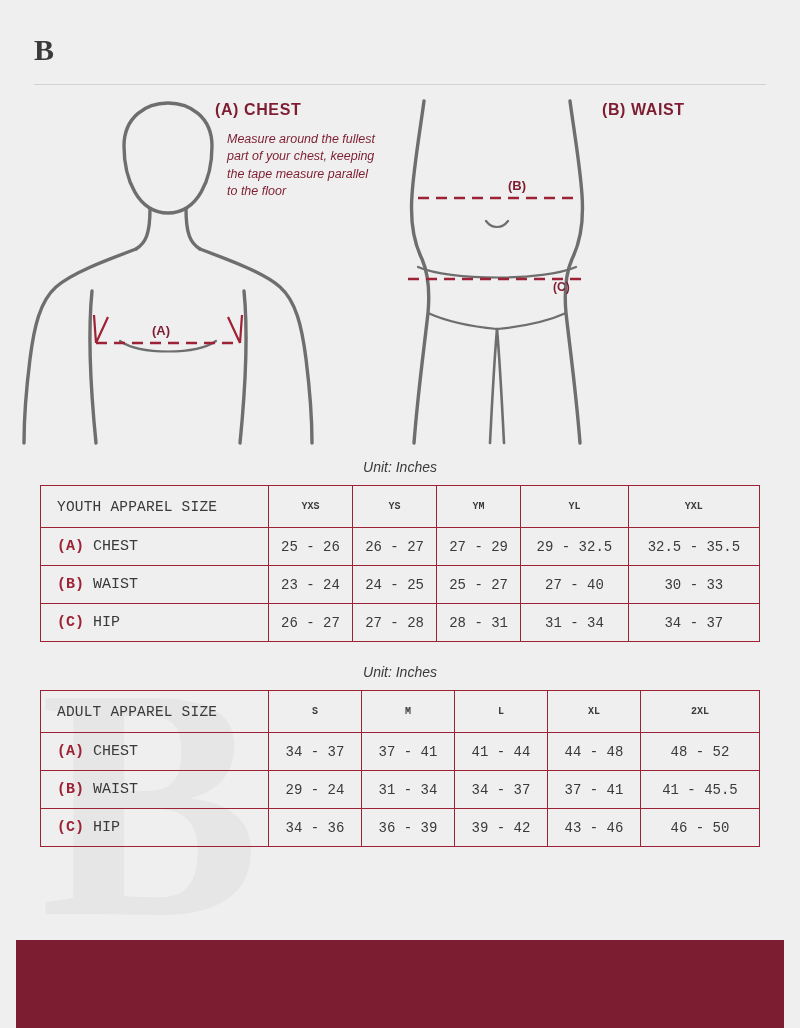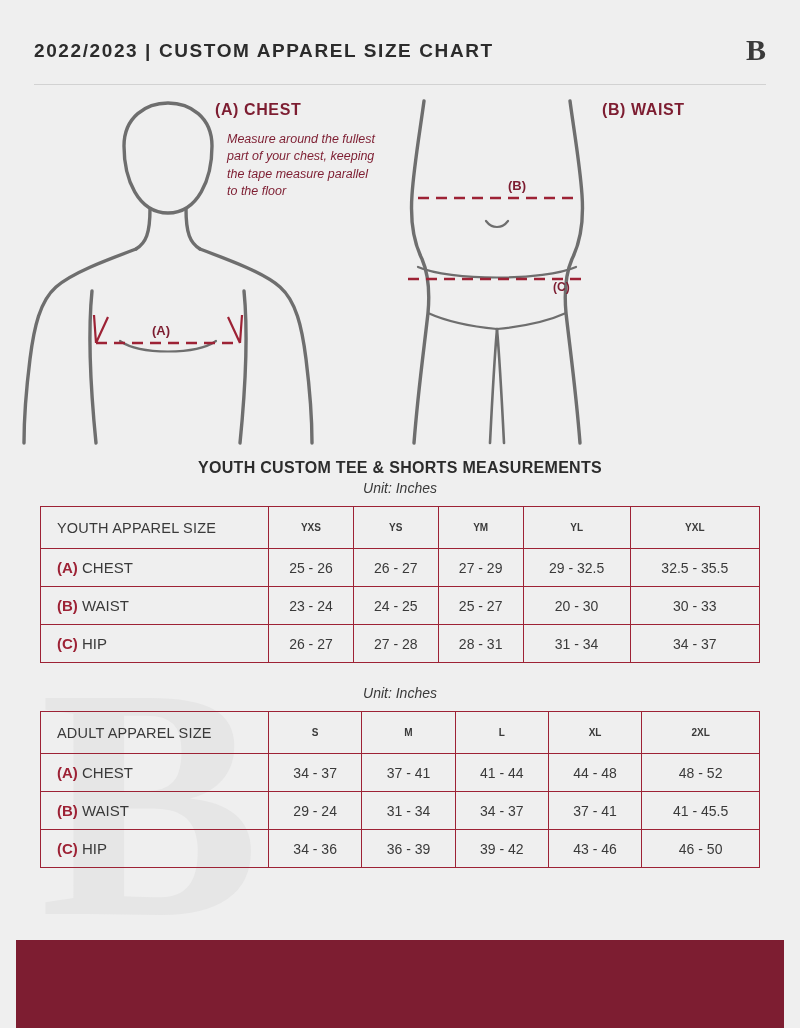--- a/index.html
+++ b/index.html
@@ -130,20 +130,21 @@
     background: transparent;
   }
   table th, table td {
     border: 1px solid #9d2235;
     padding: 0;
     height: 38px;
     font-size: 14px;
     color: #3a3a3a;
     text-align: center;
     font-weight: normal;
+    font-family: Liberation Mono, monospace;
   }
   thead th {
     font-weight: bold;
     font-size: 10px;
     height: 42px;
   }
   thead th.rowhead {
     text-align: left;
     padding-left: 16px;
     font-weight: normal;
@@ -172,21 +173,20 @@
   }
 </style>
 </head>
 <body>
 
 <div class="page">
 
   <div class="watermark">B</div>
 
   <div class="header">
-    <div class="header-title">2022/2023  |  CUSTOM APPAREL SIZE CHART</div>
     <div class="brand">
       <span class="brand-mark">B</span>
     </div>
   </div>
   <div class="header-rule"></div>
 
   <div class="figures">
 
     <svg class="fig-svg" width="800" height="360" viewBox="0 0 800 360">
 
@@ -241,21 +241,20 @@
     <div class="callout c-chest">
       <h3>(A) CHEST</h3>
       <p>Measure around the fullest part of your chest, keeping the tape measure parallel to the floor</p>
     </div>
     <div class="callout c-waist">
       <h3>(B) WAIST</h3>
     </div>
   </div>
 
   <div class="section">
-    <p class="tbl-title">YOUTH CUSTOM TEE &amp; SHORTS MEASUREMENTS</p>
     <p class="tbl-unit">Unit: Inches</p>
     <table>
       <colgroup>
           <col class="first">
           <col>
           <col>
           <col>
           <col>
           <col>
         </colgroup>
@@ -276,21 +275,21 @@
           <td>26 - 27</td>
           <td>27 - 29</td>
           <td>29 - 32.5</td>
           <td>32.5 - 35.5</td>
         </tr>
         <tr>
           <td class="rowhead"><span class="mk">(B)</span> <span>WAIST</span></td>
           <td>23 - 24</td>
           <td>24 - 25</td>
           <td>25 - 27</td>
-          <td>20 - 30</td>
+          <td>27 - 40</td>
           <td>30 - 33</td>
         </tr>
         <tr>
           <td class="rowhead"><span class="mk">(C)</span> <span>HIP</span></td>
           <td>26 - 27</td>
           <td>27 - 28</td>
           <td>28 - 31</td>
           <td>31 - 34</td>
           <td>34 - 37</td>
         </tr>

